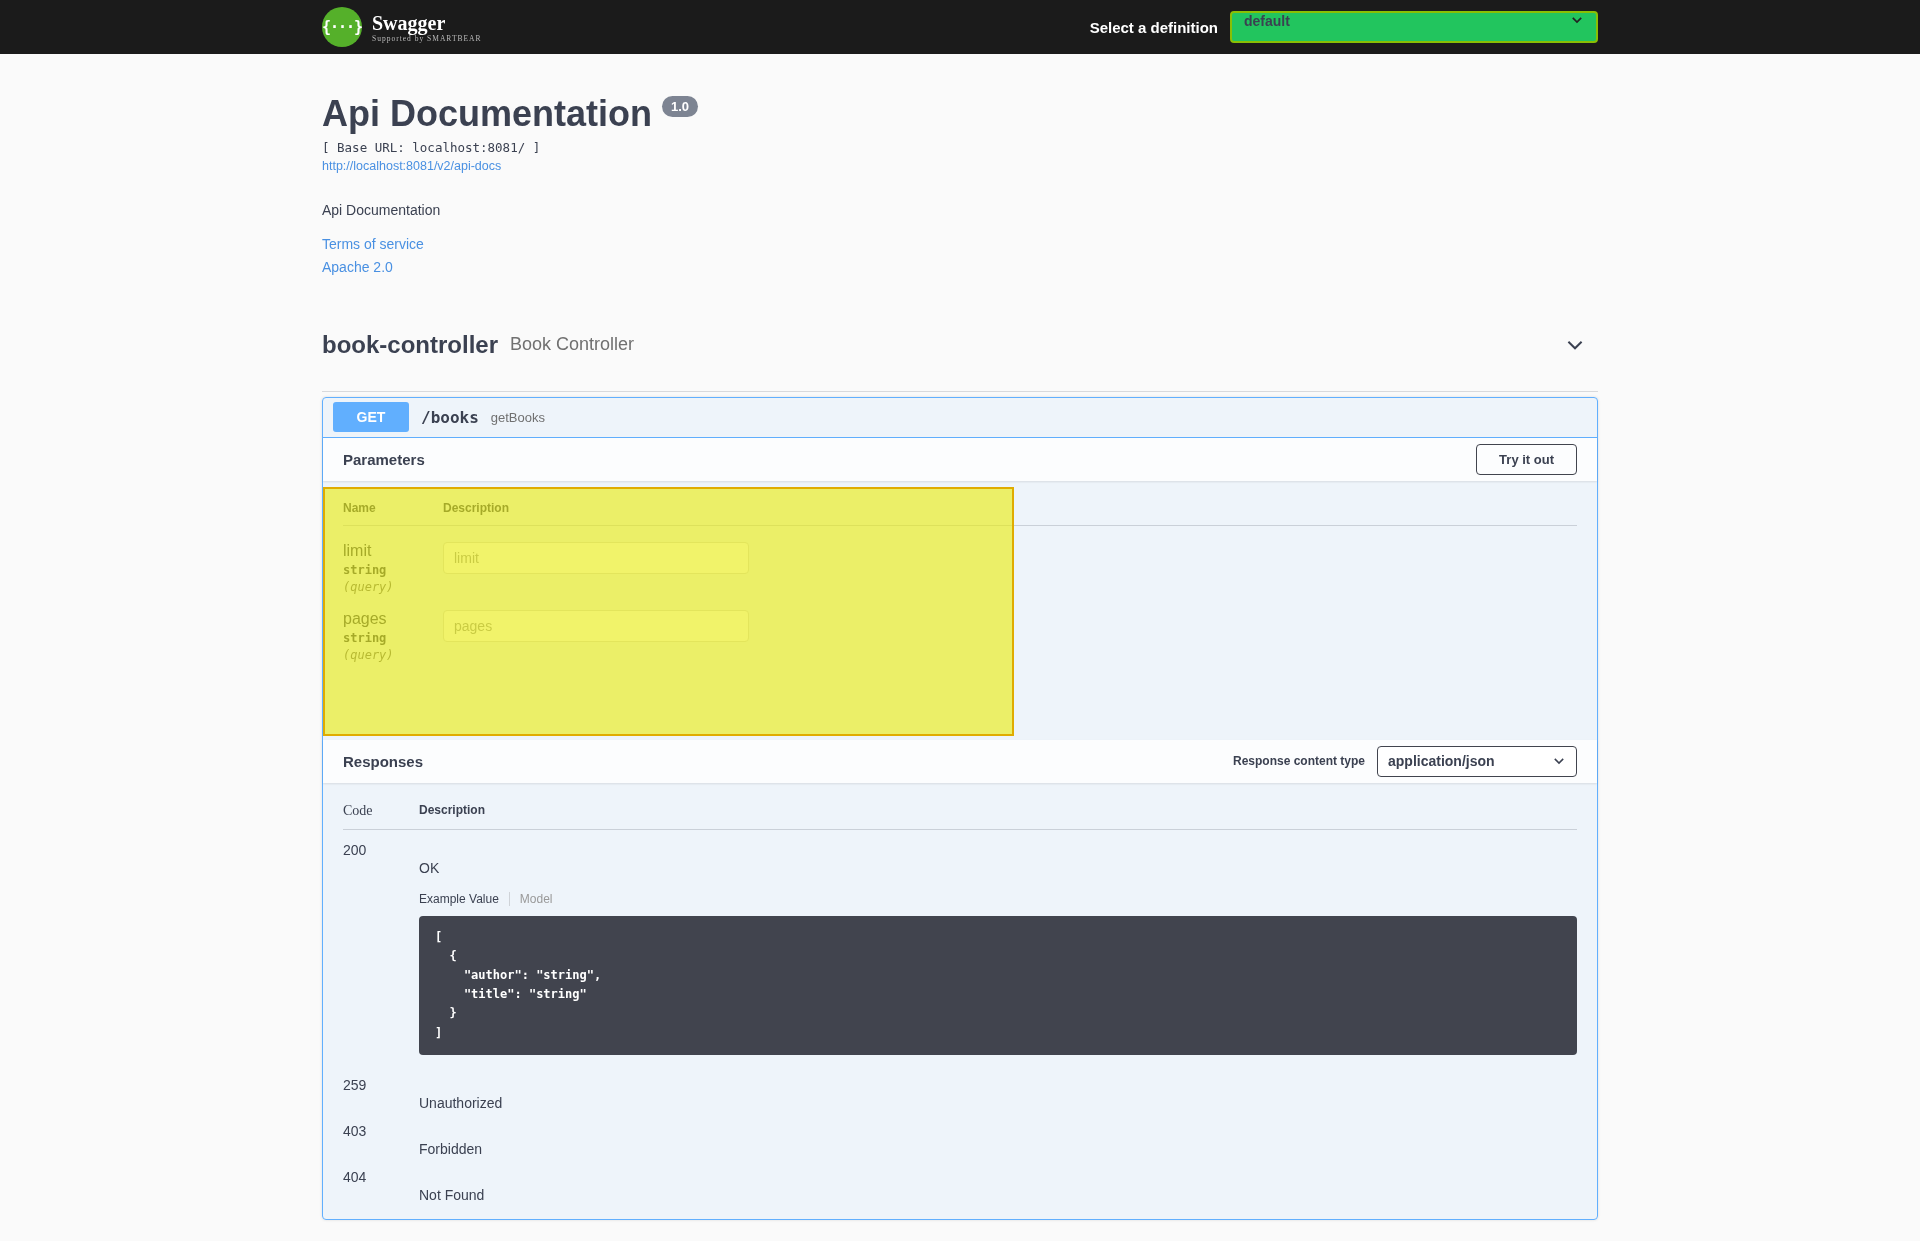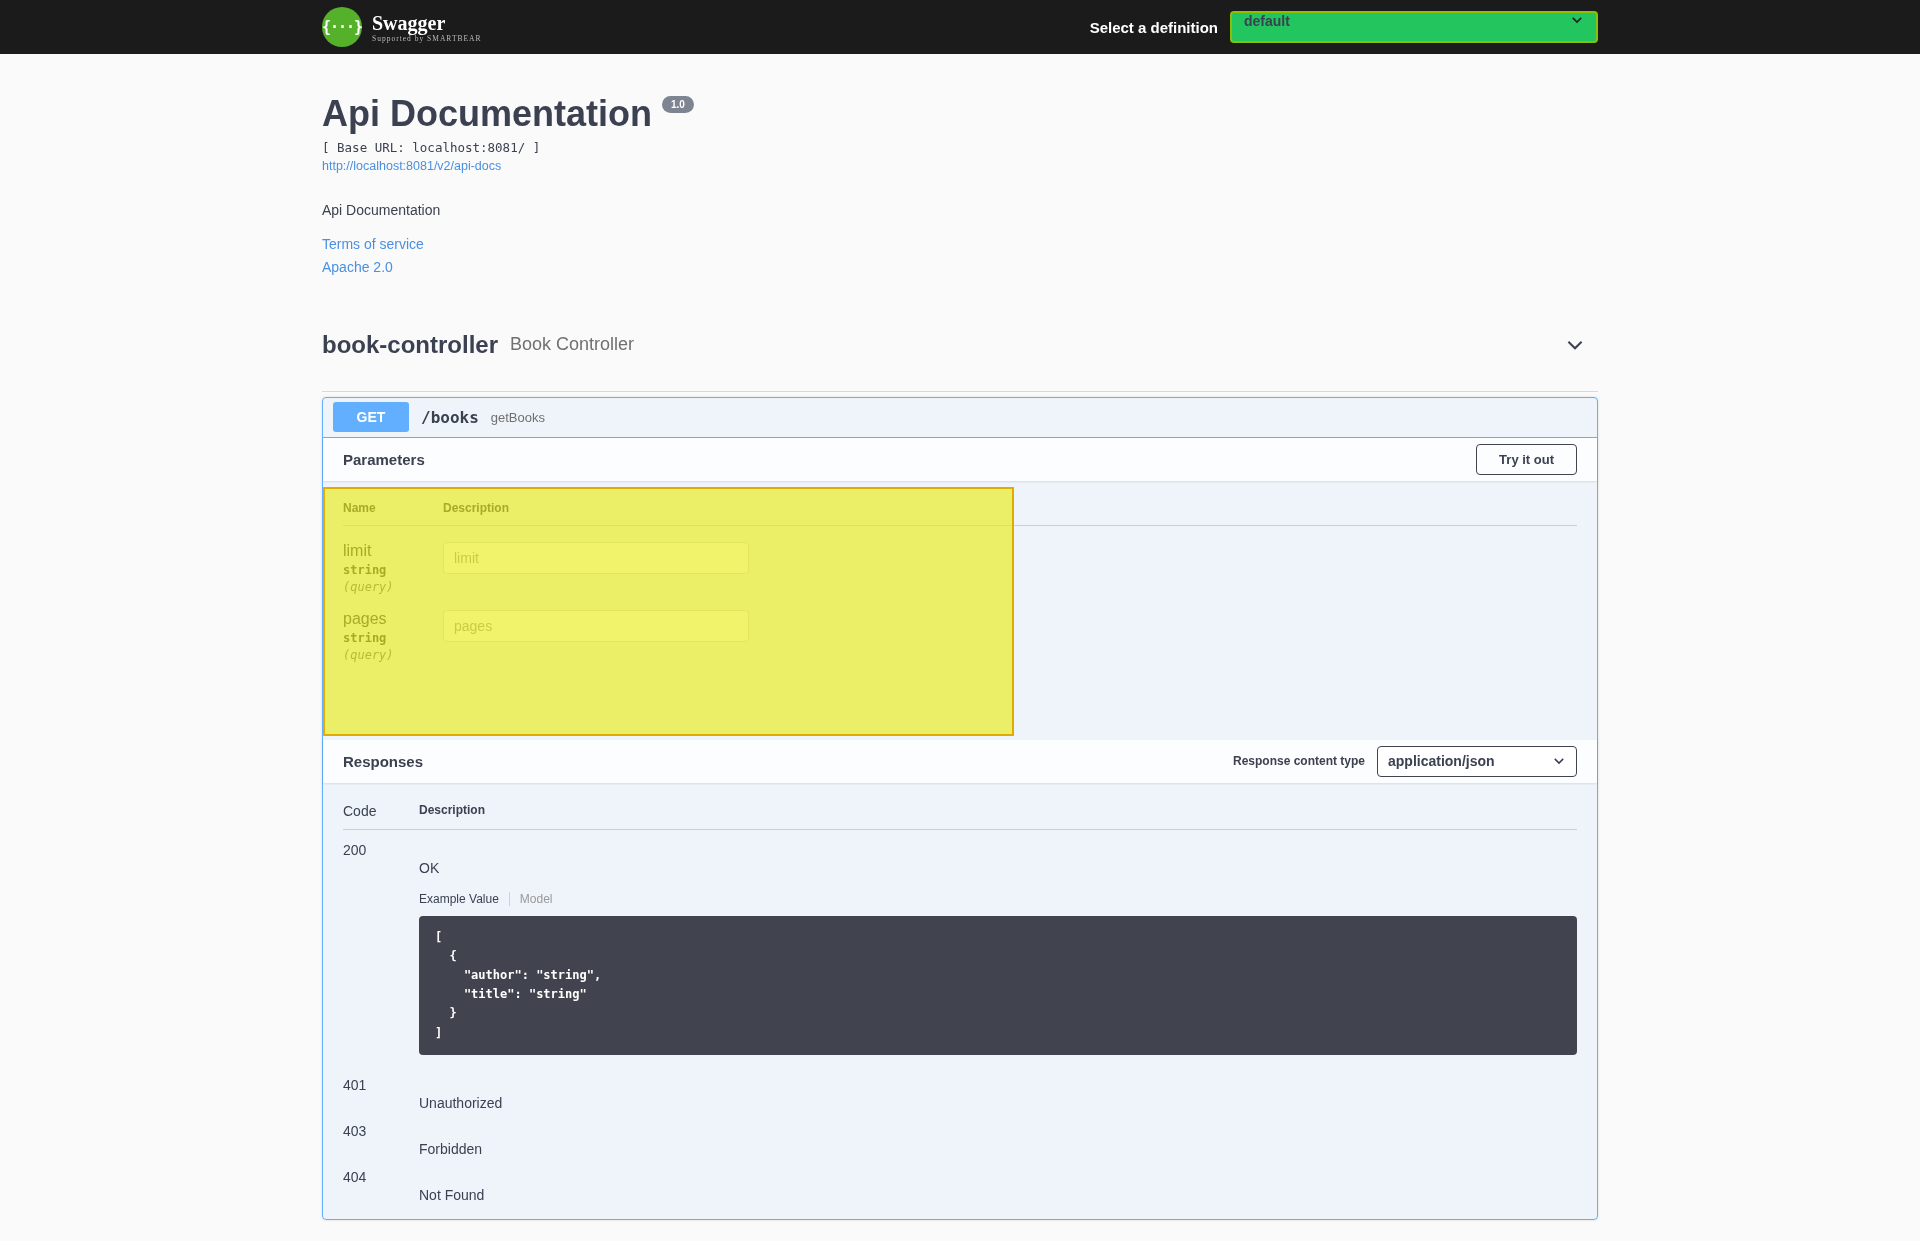--- a/index.html
+++ b/index.html
@@ -25,21 +25,21 @@
   .def-area { display: flex; align-items: center; gap: 12px; }
   .def-label { color: #ffffff; font-weight: bold; font-size: 15px; }
   .def-select { width: 368px; height: 32px; background: #22c55e; border: 2px solid #89bf04;
     border-radius: 4px; display: flex; align-items: flex-start; justify-content: space-between;
     padding: 0 12px; font-size: 14px; font-weight: bold; color: #3b4151; cursor: pointer; }
 
   
   .info { padding-top: 40px; }
   .info-title-row { display: flex; align-items: flex-start; gap: 10px; }
   .info-title { font-size: 36px; font-weight: bold; color: #3b4151; line-height: 1.1; }
-  .version-badge { background: #7d8492; color: #fff; font-size: 10px; font-weight: bold;
+  .version-badge { background: #7d8492; color: #fff; font-size: 13px; font-weight: bold;
     padding: 3px 9px; border-radius: 14px; margin-top: 2px; }
   .base-url { font-family: "DejaVu Sans Mono", monospace; font-size: 12.5px; margin-top: 6px; color: #3b4151; }
   .link { color: #4990e2; text-decoration: none; font-size: 12.5px; display: inline-block; margin-top: 4px; cursor: pointer; }
   .info-desc { font-size: 14px; margin-top: 28px; color: #3b4151; }
   .info-link14 { color: #4990e2; text-decoration: none; font-size: 14px; display: block; cursor: pointer; }
   .terms { margin-top: 18px; }
   .license { margin-top: 7px; }
 
   
   .tag-header { margin-top: 56px; display: flex; align-items: center; gap: 12px;
@@ -83,21 +83,21 @@
   .p-input::placeholder { color: #999999; }
 
   
   .resp-right { display: flex; align-items: center; gap: 12px; }
   .ct-label { font-size: 12px; font-weight: 600; color: #3b4151; }
   .ct-select { width: 200px; height: 31px; background: #ffffff; border: 1px solid #41444e;
     border-radius: 4px; display: flex; align-items: center; justify-content: space-between;
     padding: 0 10px; font-size: 14px; font-weight: 600; color: #3b4151; cursor: pointer; }
   .resp-body { padding: 20px 20px 16px 20px; }
   .r-head { display: flex; padding-bottom: 10px; border-bottom: 1px solid rgba(59,65,81,.2); }
-  .col-code { width: 76px; }
+  .col-code { width: 76px; font-family: Liberation Serif, serif; }
   .r-head .code-h { font-size: 14px; color: #3b4151; }
   .r-head .desc-h { font-size: 12px; font-weight: bold; color: #3b4151; }
   .resp-row { display: flex; }
   .r-code { width: 76px; font-size: 14px; color: #3b4151; padding-top: 12px; }
   .r-desc { flex: 1; }
   .r-text { font-size: 14px; color: #3b4151; padding-top: 30px; }
   .tabs { margin-top: 16px; font-size: 12px; display: flex; align-items: center; }
   .tab-active { font-weight: normal; color: #3b4151; cursor: pointer; }
   .tab-model { color: #999999; cursor: pointer; border-left: 1px solid #cfd3d8;
     padding-left: 10px; margin-left: 10px; }
@@ -236,21 +236,21 @@
           <pre class="code-block">[
   {
     "author": "string",
     "title": "string"
   }
 ]</pre>
         </div>
       </div>
 
       <div class="resp-row row-401">
-        <div class="r-code">401</div>
+        <div class="r-code">259</div>
         <div class="r-desc">
           <div class="r-text">Unauthorized</div>
         </div>
       </div>
 
       <div class="resp-row row-plain">
         <div class="r-code">403</div>
         <div class="r-desc">
           <div class="r-text">Forbidden</div>
         </div>

